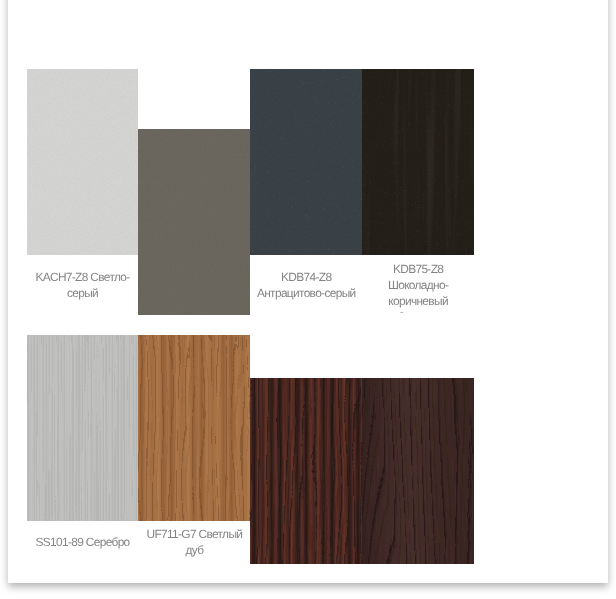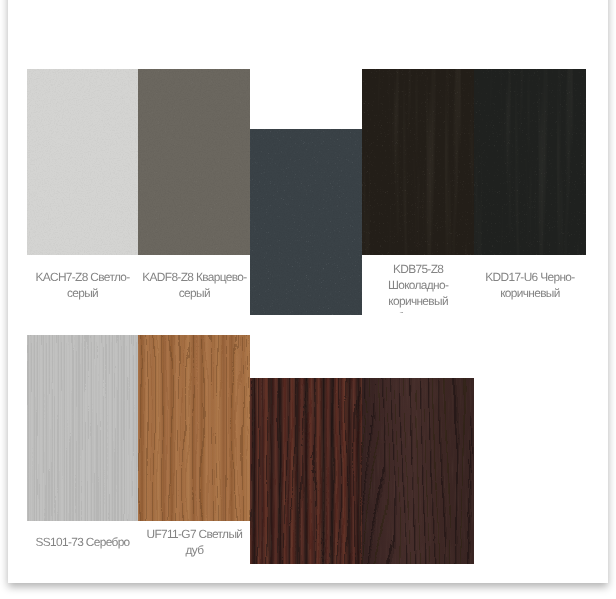--- a/index.html
+++ b/index.html
@@ -45,76 +45,64 @@
       </div>
 
       <div class="cell">
         <div class="sw" style="height:186px">
           <svg width="112" height="186" viewBox="0 0 112 186" preserveAspectRatio="none" aria-hidden="true">
             <rect width="112" height="186" fill="#6b675f"></rect>
             <rect width="112" height="186" filter="url(#grain-flat)" opacity="0.12"></rect>
             <rect width="112" height="186" filter="url(#speck-light)" opacity="0.22"></rect>
           </svg>
         </div>
-        <div class="lab">
-          <span class="labtxt">KADF8-Z8 Кварцево-серый</span>
-        </div>
       </div>
 
       <div class="cell">
         <div class="sw" style="height:186px">
           <svg width="112" height="186" viewBox="0 0 112 186" preserveAspectRatio="none" aria-hidden="true">
             <rect width="112" height="186" fill="#3a4247"></rect>
             <rect width="112" height="186" filter="url(#grain-flat)" opacity="0.13"></rect>
             <rect width="112" height="186" filter="url(#speck-light)" opacity="0.45"></rect>
           </svg>
         </div>
+        <div class="lab">
+          <span class="labtxt">KDB74-Z8 Антрацитово-серый</span>
+        </div>
       </div>
 
       <div class="cell">
         <div class="sw" style="height:186px">
           <svg width="112" height="186" viewBox="0 0 112 186" preserveAspectRatio="none" aria-hidden="true">
             <rect width="112" height="186" fill="#231e18"></rect>
             <rect width="112" height="186" filter="url(#grain-streak-dark)" opacity="0.30"></rect>
             <rect width="112" height="186" filter="url(#grain-vert-dark)" opacity="0.30"></rect>
           </svg>
         </div>
         <div class="lab">
           <span class="labtxt labwrap"><span>KDB75-Z8 Шоколадно-коричневый</span><span class="clip">бархат</span></span>
         </div>
       </div>
 
-      <div class="cell">
-        <div class="sw" style="height:186px">
-          <svg width="112" height="186" viewBox="0 0 112 186" preserveAspectRatio="none" aria-hidden="true">
-            <rect width="112" height="186" fill="#1f211f"></rect>
-            <rect width="112" height="186" filter="url(#grain-streak-dark)" opacity="0.25"></rect>
-            <rect width="112" height="186" filter="url(#grain-vert-dark)" opacity="0.28"></rect>
-          </svg>
-        </div>
-        <div class="lab">
-          <span class="labtxt">KDD17-U6 Черно-коричневый</span>
-        </div>
-      </div>
     </div>
 
     <div class="row row2">
 
       <div class="cell">
         <div class="sw" style="height:186px">
           <svg width="112" height="186" viewBox="0 0 112 186" preserveAspectRatio="none" aria-hidden="true">
             <rect width="112" height="186" fill="#bdbdbc"></rect>
             <g filter="url(#warp-brushed)">
                 <rect x="-20" y="-20" width="152" height="226" fill="url(#lines-brushed)"></rect>
               </g>
             <rect width="112" height="186" filter="url(#grain-brushed2)" opacity="0.40"></rect>
           </svg>
         </div>
         <div class="lab">
-          <span class="labtxt">SS101-73 Серебро</span>
+          <span class="labtxt">SS101-89 Серебро</span>
         </div>
       </div>
 
 
       <div class="cell">
         <div class="sw" style="height:186px">
           <svg width="112" height="186" viewBox="0 0 112 186" preserveAspectRatio="none" aria-hidden="true">
             <rect width="112" height="186" fill="url(#grad-oak)"></rect>
             <g filter="url(#warp-oak)">
                 <rect x="-60" y="-60" width="232" height="306" fill="url(#lines-oak)"></rect>

